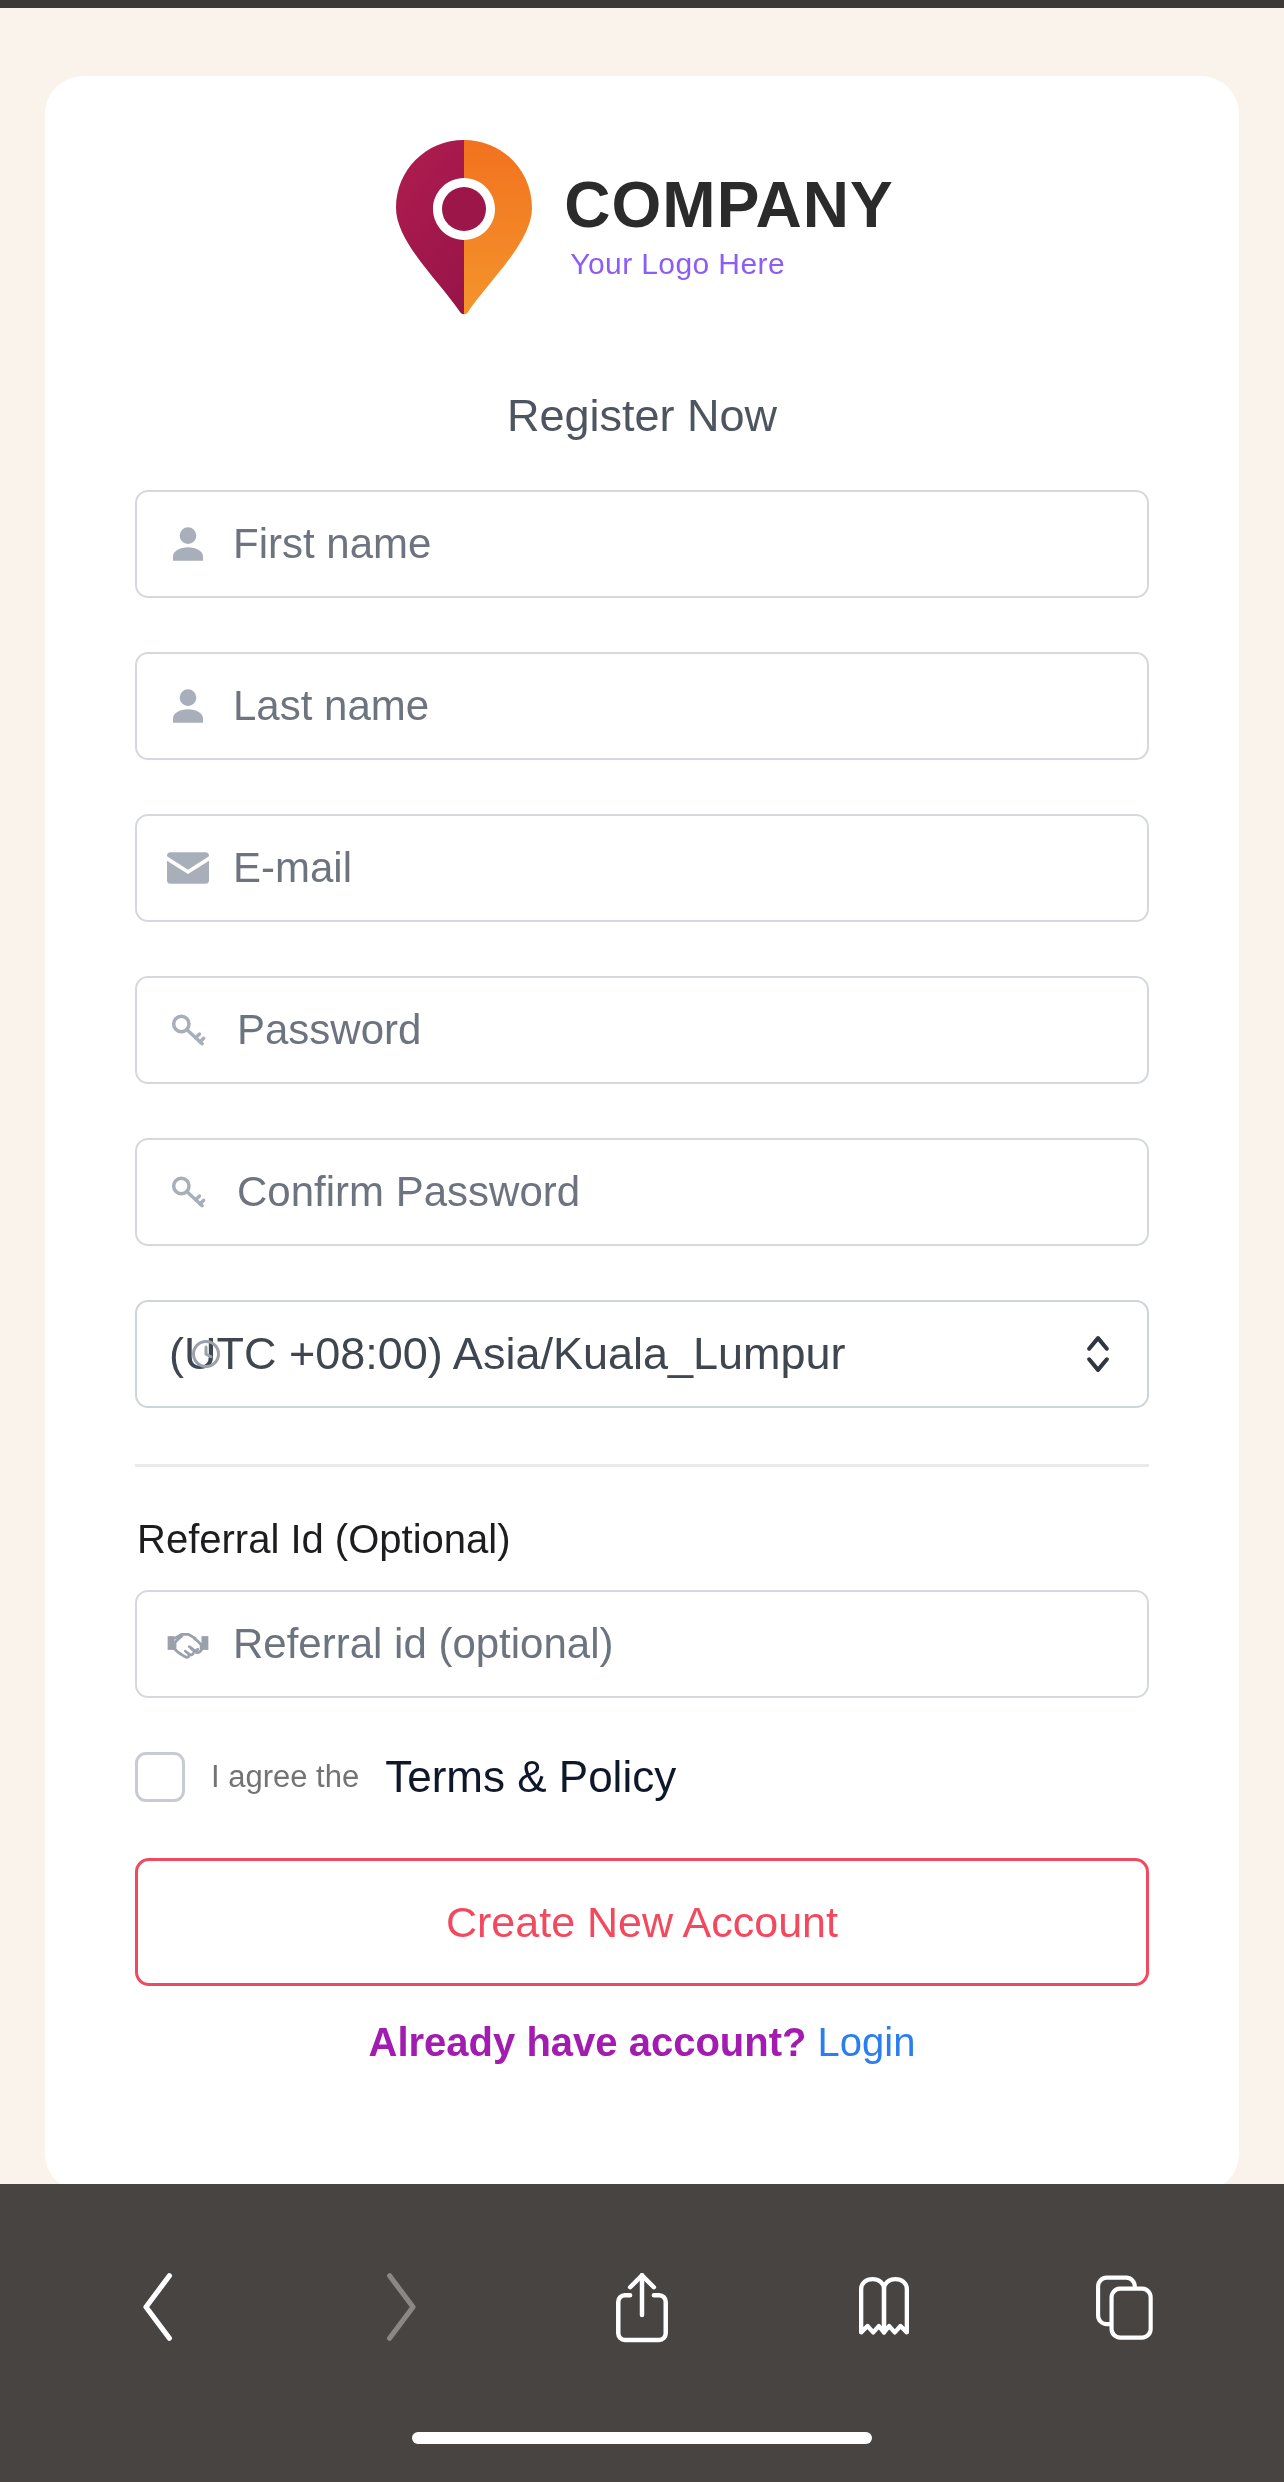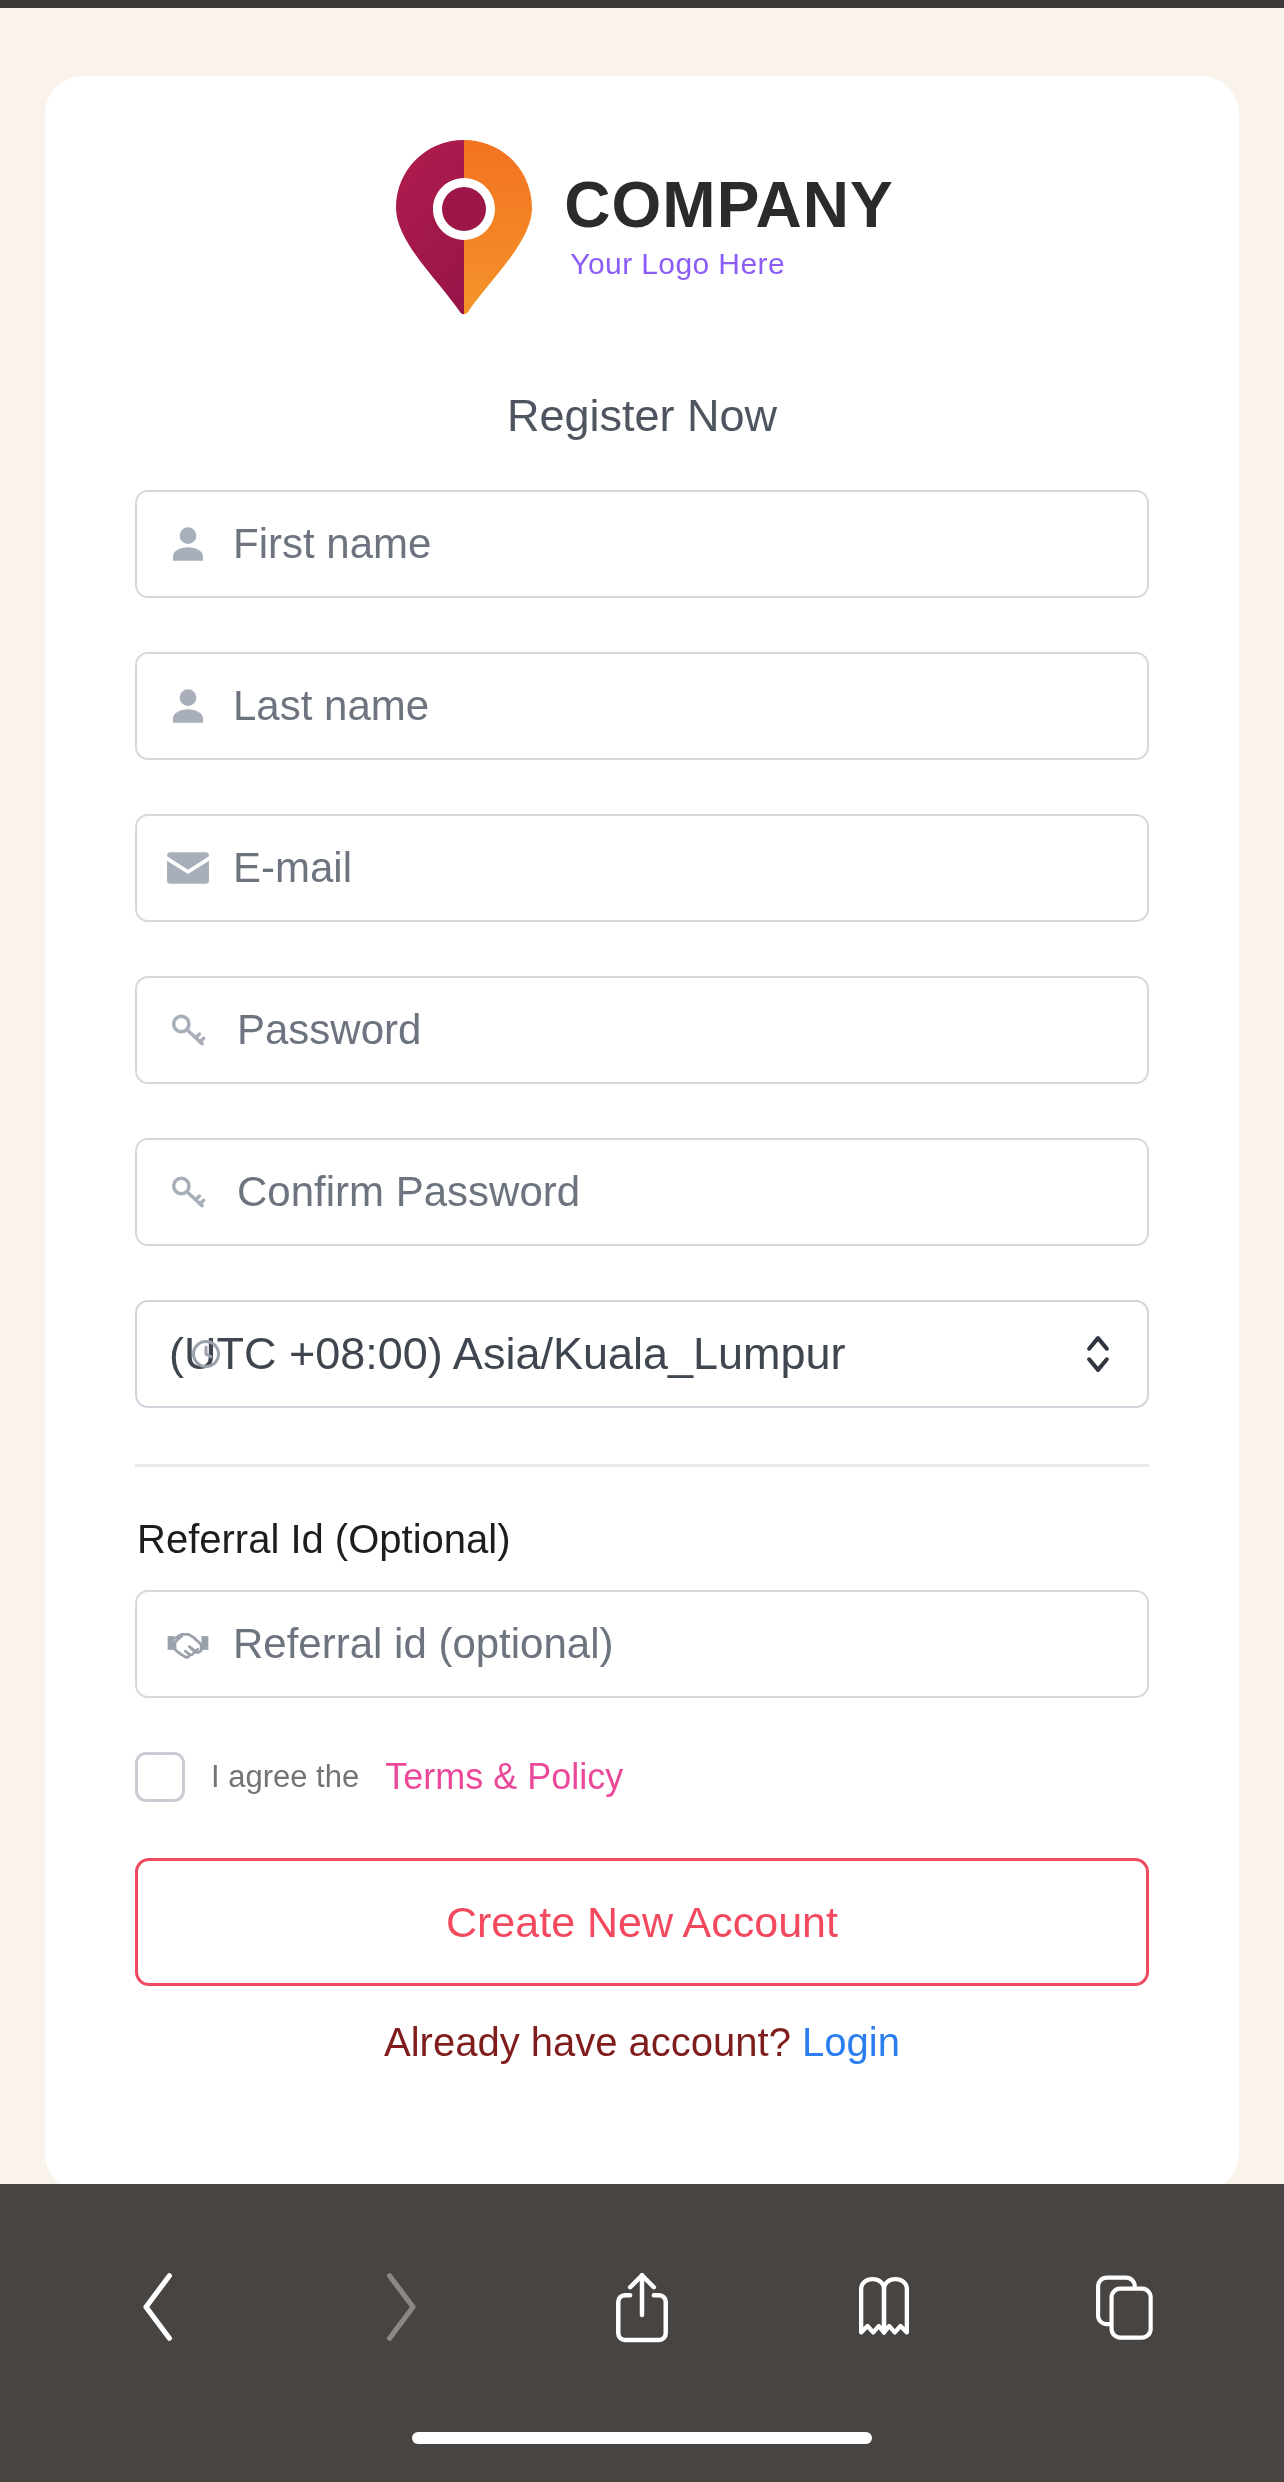--- a/index.html
+++ b/index.html
@@ -152,41 +152,41 @@
     gap: 26px;
   }
   .checkbox {
     width: 50px; height: 50px;
     border: 3px solid #c8ccd2;
     border-radius: 11px;
     background: #fff;
     flex: 0 0 50px;
   }
   .agree-text { font-size: 31px; color: #737373; }
-  .agree-link { font-size: 36px; color: #ec4899; }
+  .agree-link { font-size: 44px; color: #0f172a; }
 
   
   .cta {
     margin-top: 56px;
     height: 128px;
     border: 3px solid #ef4a60;
     border-radius: 14px;
     display: flex;
     align-items: center;
     justify-content: center;
     background: #fff;
   }
   .cta span { font-size: 43px; color: #f2495f; }
 
   .login-line {
     text-align: center;
     margin-top: 34px;
     font-size: 40px;
   }
-  .login-line .muted { color: #7f1d1d; }
+  .login-line .muted { color: #a21caf; font-weight: bold; }
   .login-line .link { color: #2b7ef0; }
 
   
   .toolbar {
     position: absolute;
     left: 0;
     bottom: 0;
     width: 1284px;
     height: 298px;
     background: #474442;

